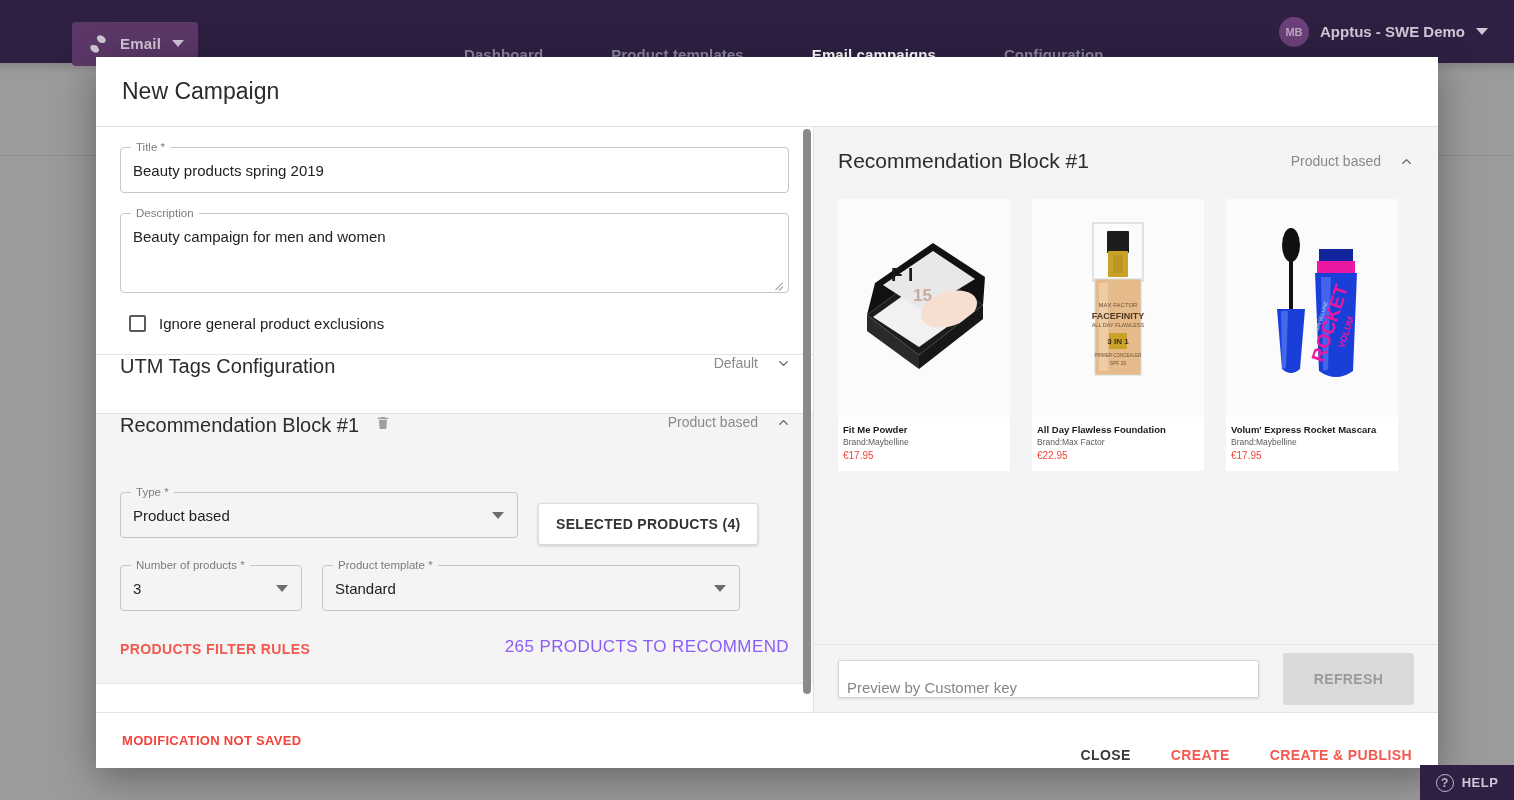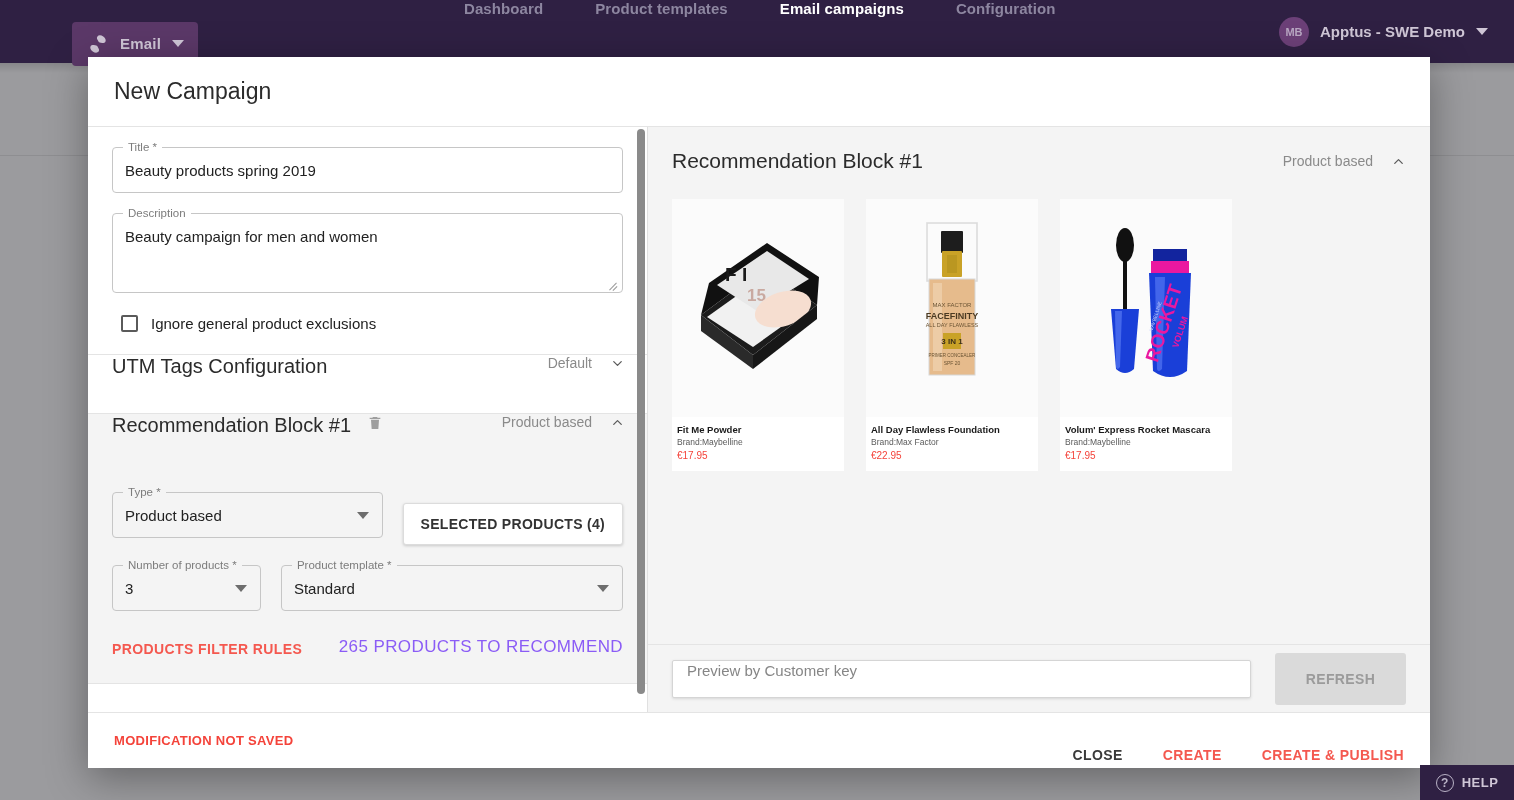--- a/index.html
+++ b/index.html
@@ -40,57 +40,57 @@
   #brand-pill .logo { width: 22px; height: 22px; display: block; }
   #brand-pill .blabel {
     color: #cfc6d6; font-size: 15px; font-weight: bold; letter-spacing: .2px;
   }
   .caret-down {
     width: 0; height: 0; border-left: 6px solid transparent;
     border-right: 6px solid transparent; border-top: 7px solid #cfc6d6;
   }
   #navlinks {
     position: absolute; left: 438px; top: 0; height: 63px;
-    display: flex; align-items: flex-start; gap: 0;
+    display: flex; align-items: flex-end; gap: 16px;
   }
   #navlinks a {
     color: #8d86a0; font-size: 15px; font-weight: bold; text-decoration: none;
     padding: 0 26px; letter-spacing: .1px; cursor: pointer;
   }
   #navlinks a.active { color: #ffffff; }
   #account {
     position: absolute; right: 26px; top: 0; height: 63px;
     display: flex; align-items: center; gap: 11px; cursor: pointer;
   }
   #account .avatar {
     width: 30px; height: 30px; border-radius: 50%;
     background: #6c4078; color: #b9a7c3;
     font-size: 11px; font-weight: bold;
     display: flex; align-items: center; justify-content: center;
   }
   #account .aname { color: #cfc6d6; font-size: 15px; font-weight: bold; }
 
   
   #modal {
-    position: absolute; left: 88px; top: 57px;
+    position: absolute; left: 96px; top: 57px;
     width: 1342px; height: 711px;
     background: #ffffff;
     box-shadow: 0 10px 38px rgba(0,0,0,.35);
     display: flex; flex-direction: column;
   }
   #modal-title {
     height: 70px; display: flex; align-items: center;
     padding-left: 26px; font-size: 23px; color: #2b2b2b;
     border-bottom: 1px solid #e4e4e4;
   }
   #modal-body { flex: 1; display: flex; min-height: 0; }
 
   
   #leftpane {
-    width: 560px; position: relative;
+    width: 718px; position: relative;
     overflow: hidden; background: #fff;
     border-right: 1px solid #e0e0e0;
   }
   #leftpane .scrollthumb {
     position: absolute; right: 2px; top: 2px; width: 8px;
     height: 565px; background: #8a8a8a; border-radius: 4px;
   }
   .sec-white { background: #fff; padding: 0 24px; }
   .sec-gray  { background: #f4f4f4; padding: 0 24px; }
   .hr { height: 1px; background: #e4e4e4; }
@@ -199,21 +199,21 @@
   .pcard .pprice { font-size: 10px; color: #f4433a; line-height: 14px; margin-top: 1px; }
 
   #prev-footer {
     height: 68px; border-top: 1px solid #e4e4e4;
     display: flex; align-items: center; padding: 0 24px; gap: 24px;
   }
   #prev-input {
     flex: 1; height: 38px; background: #fff;
     border: 1px solid #d5d5d5; border-radius: 2px;
     box-shadow: 0 1px 3px rgba(0,0,0,.12);
-    display: flex; align-items: flex-start; padding: 0 12px;
+    display: flex; align-items: flex-end; padding: 0 6px;
   }
   #prev-input input {
     border: 0; outline: 0; width: 100%; font-size: 15px; color: #222;
     font-family: "Liberation Sans", sans-serif; background: transparent;
   }
   #prev-input input::placeholder { color: #868686; }
   #refresh-btn {
     width: 131px; height: 52px; background: #dadada; border: 0;
     border-radius: 3px; color: #9b9b9b; font-size: 14px; font-weight: bold;
     letter-spacing: .4px; font-family: "Liberation Sans", sans-serif;

